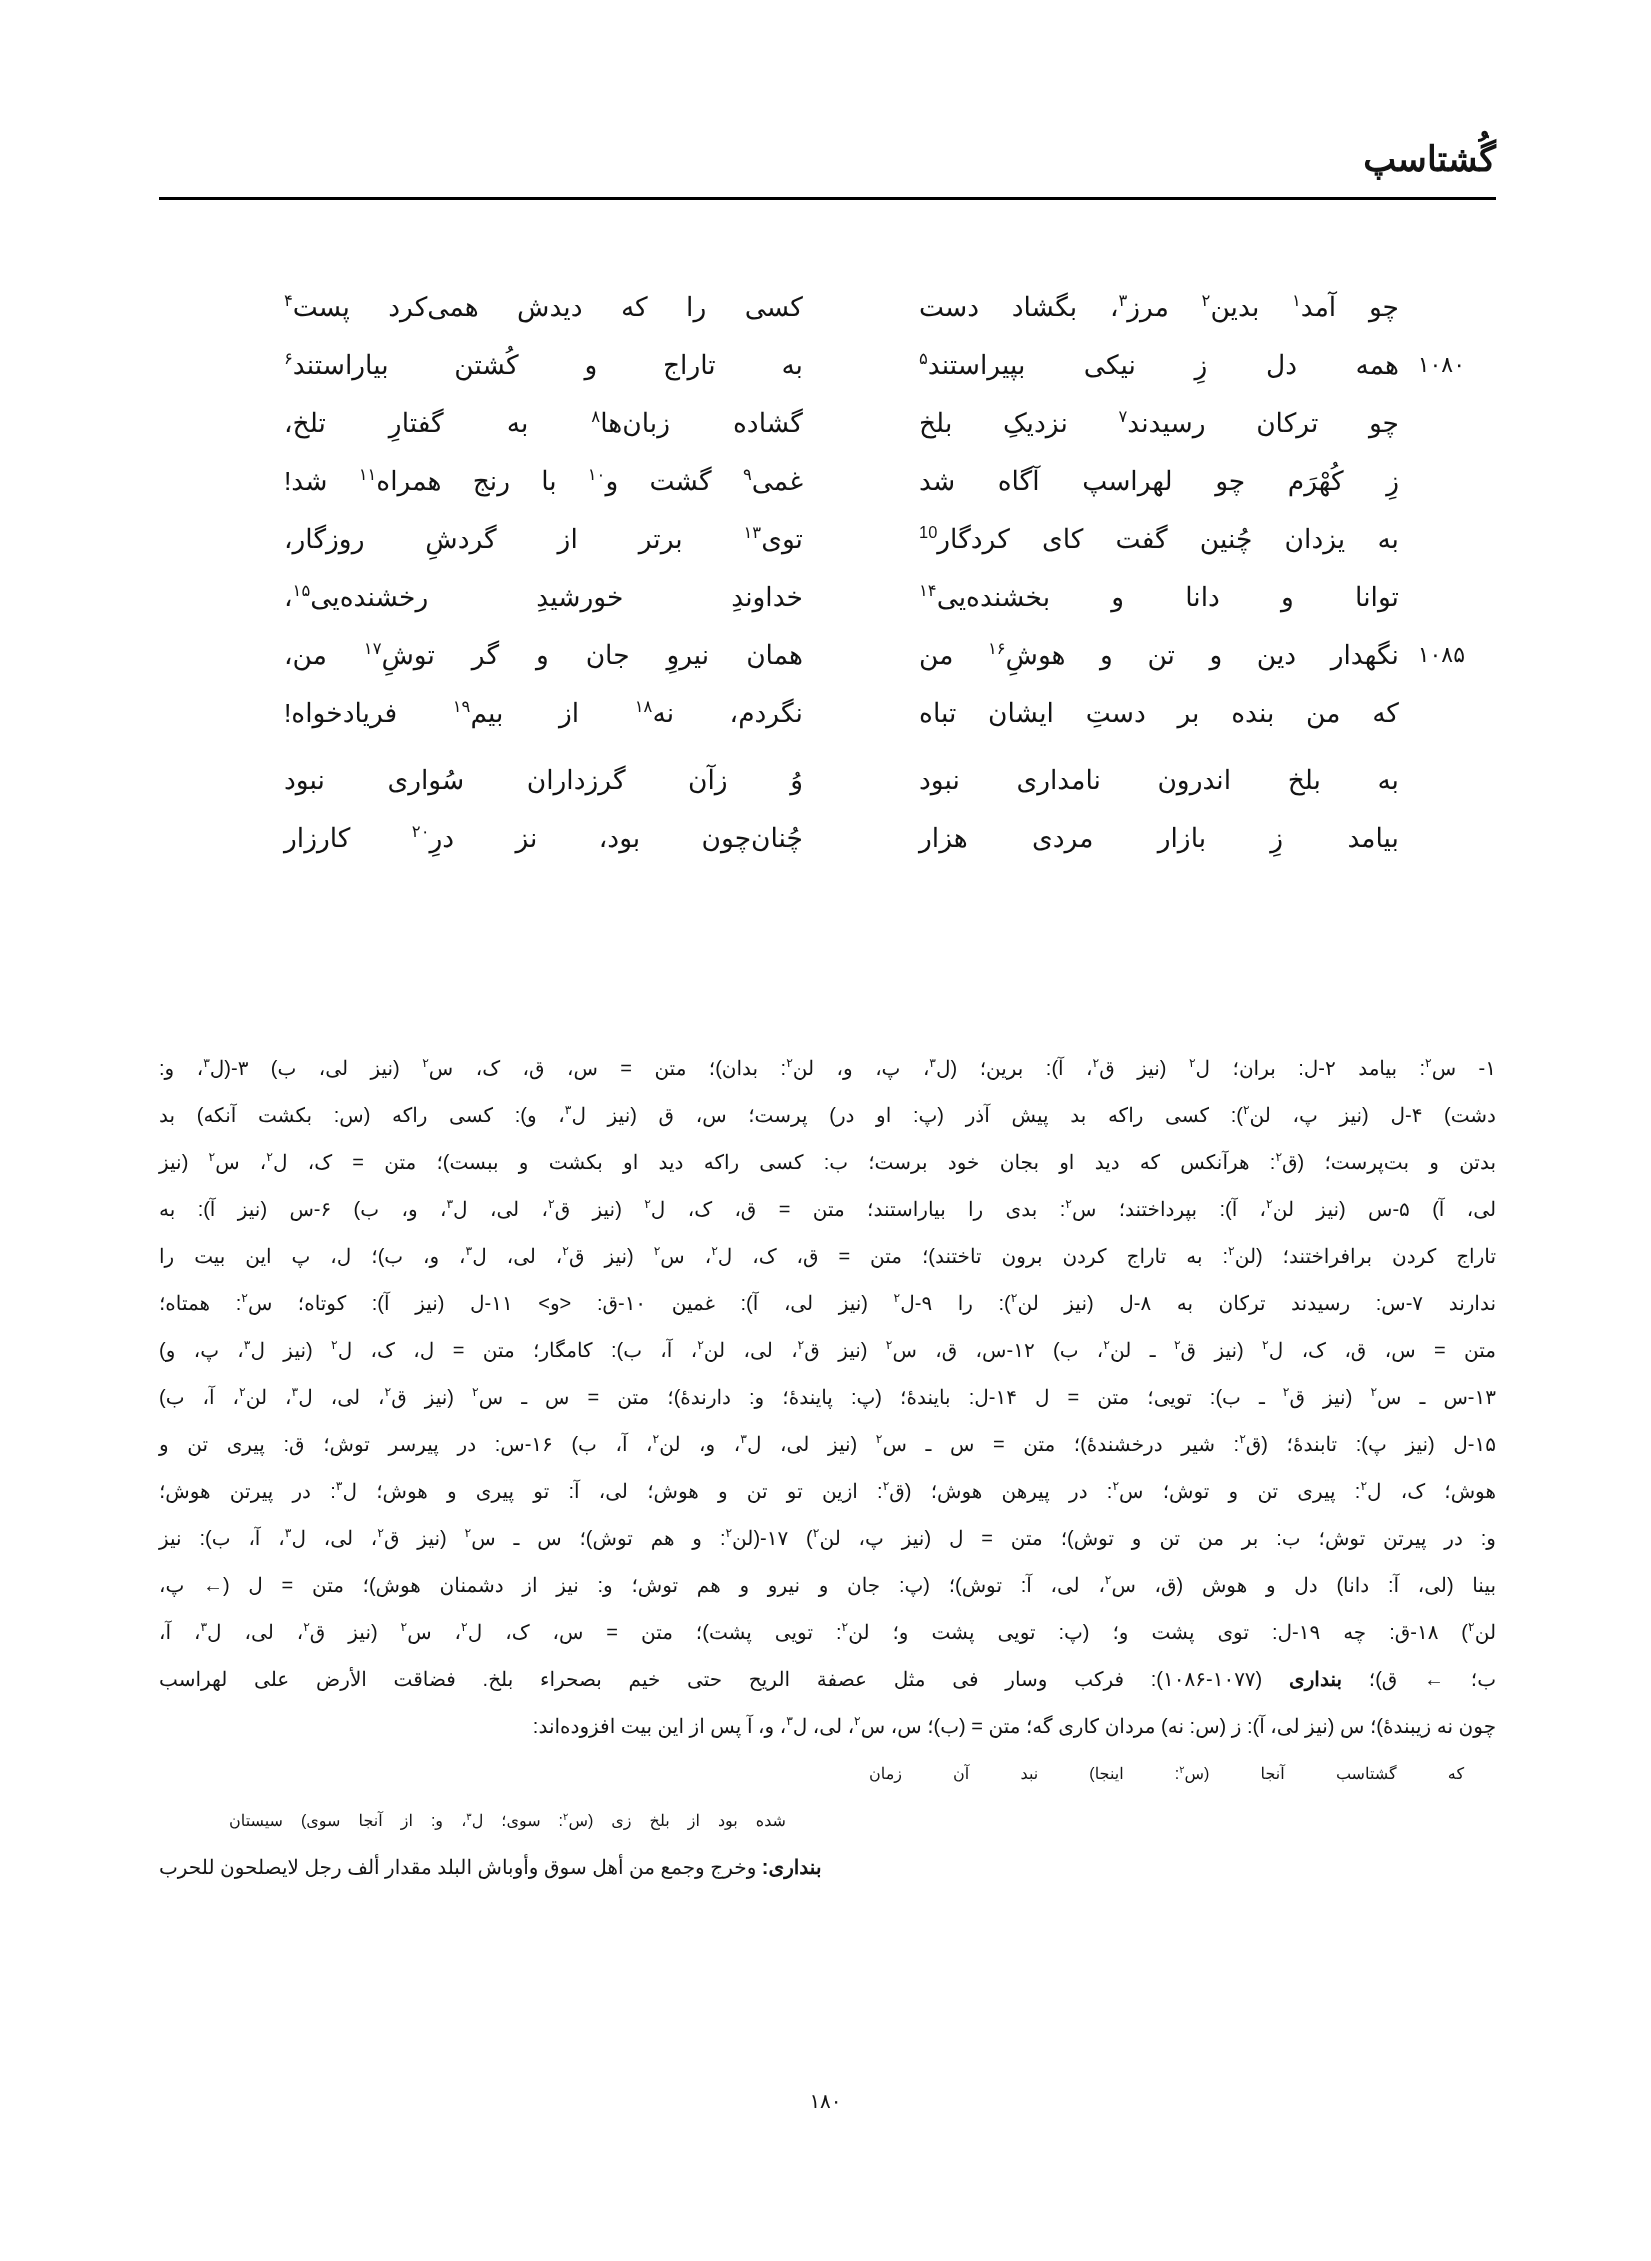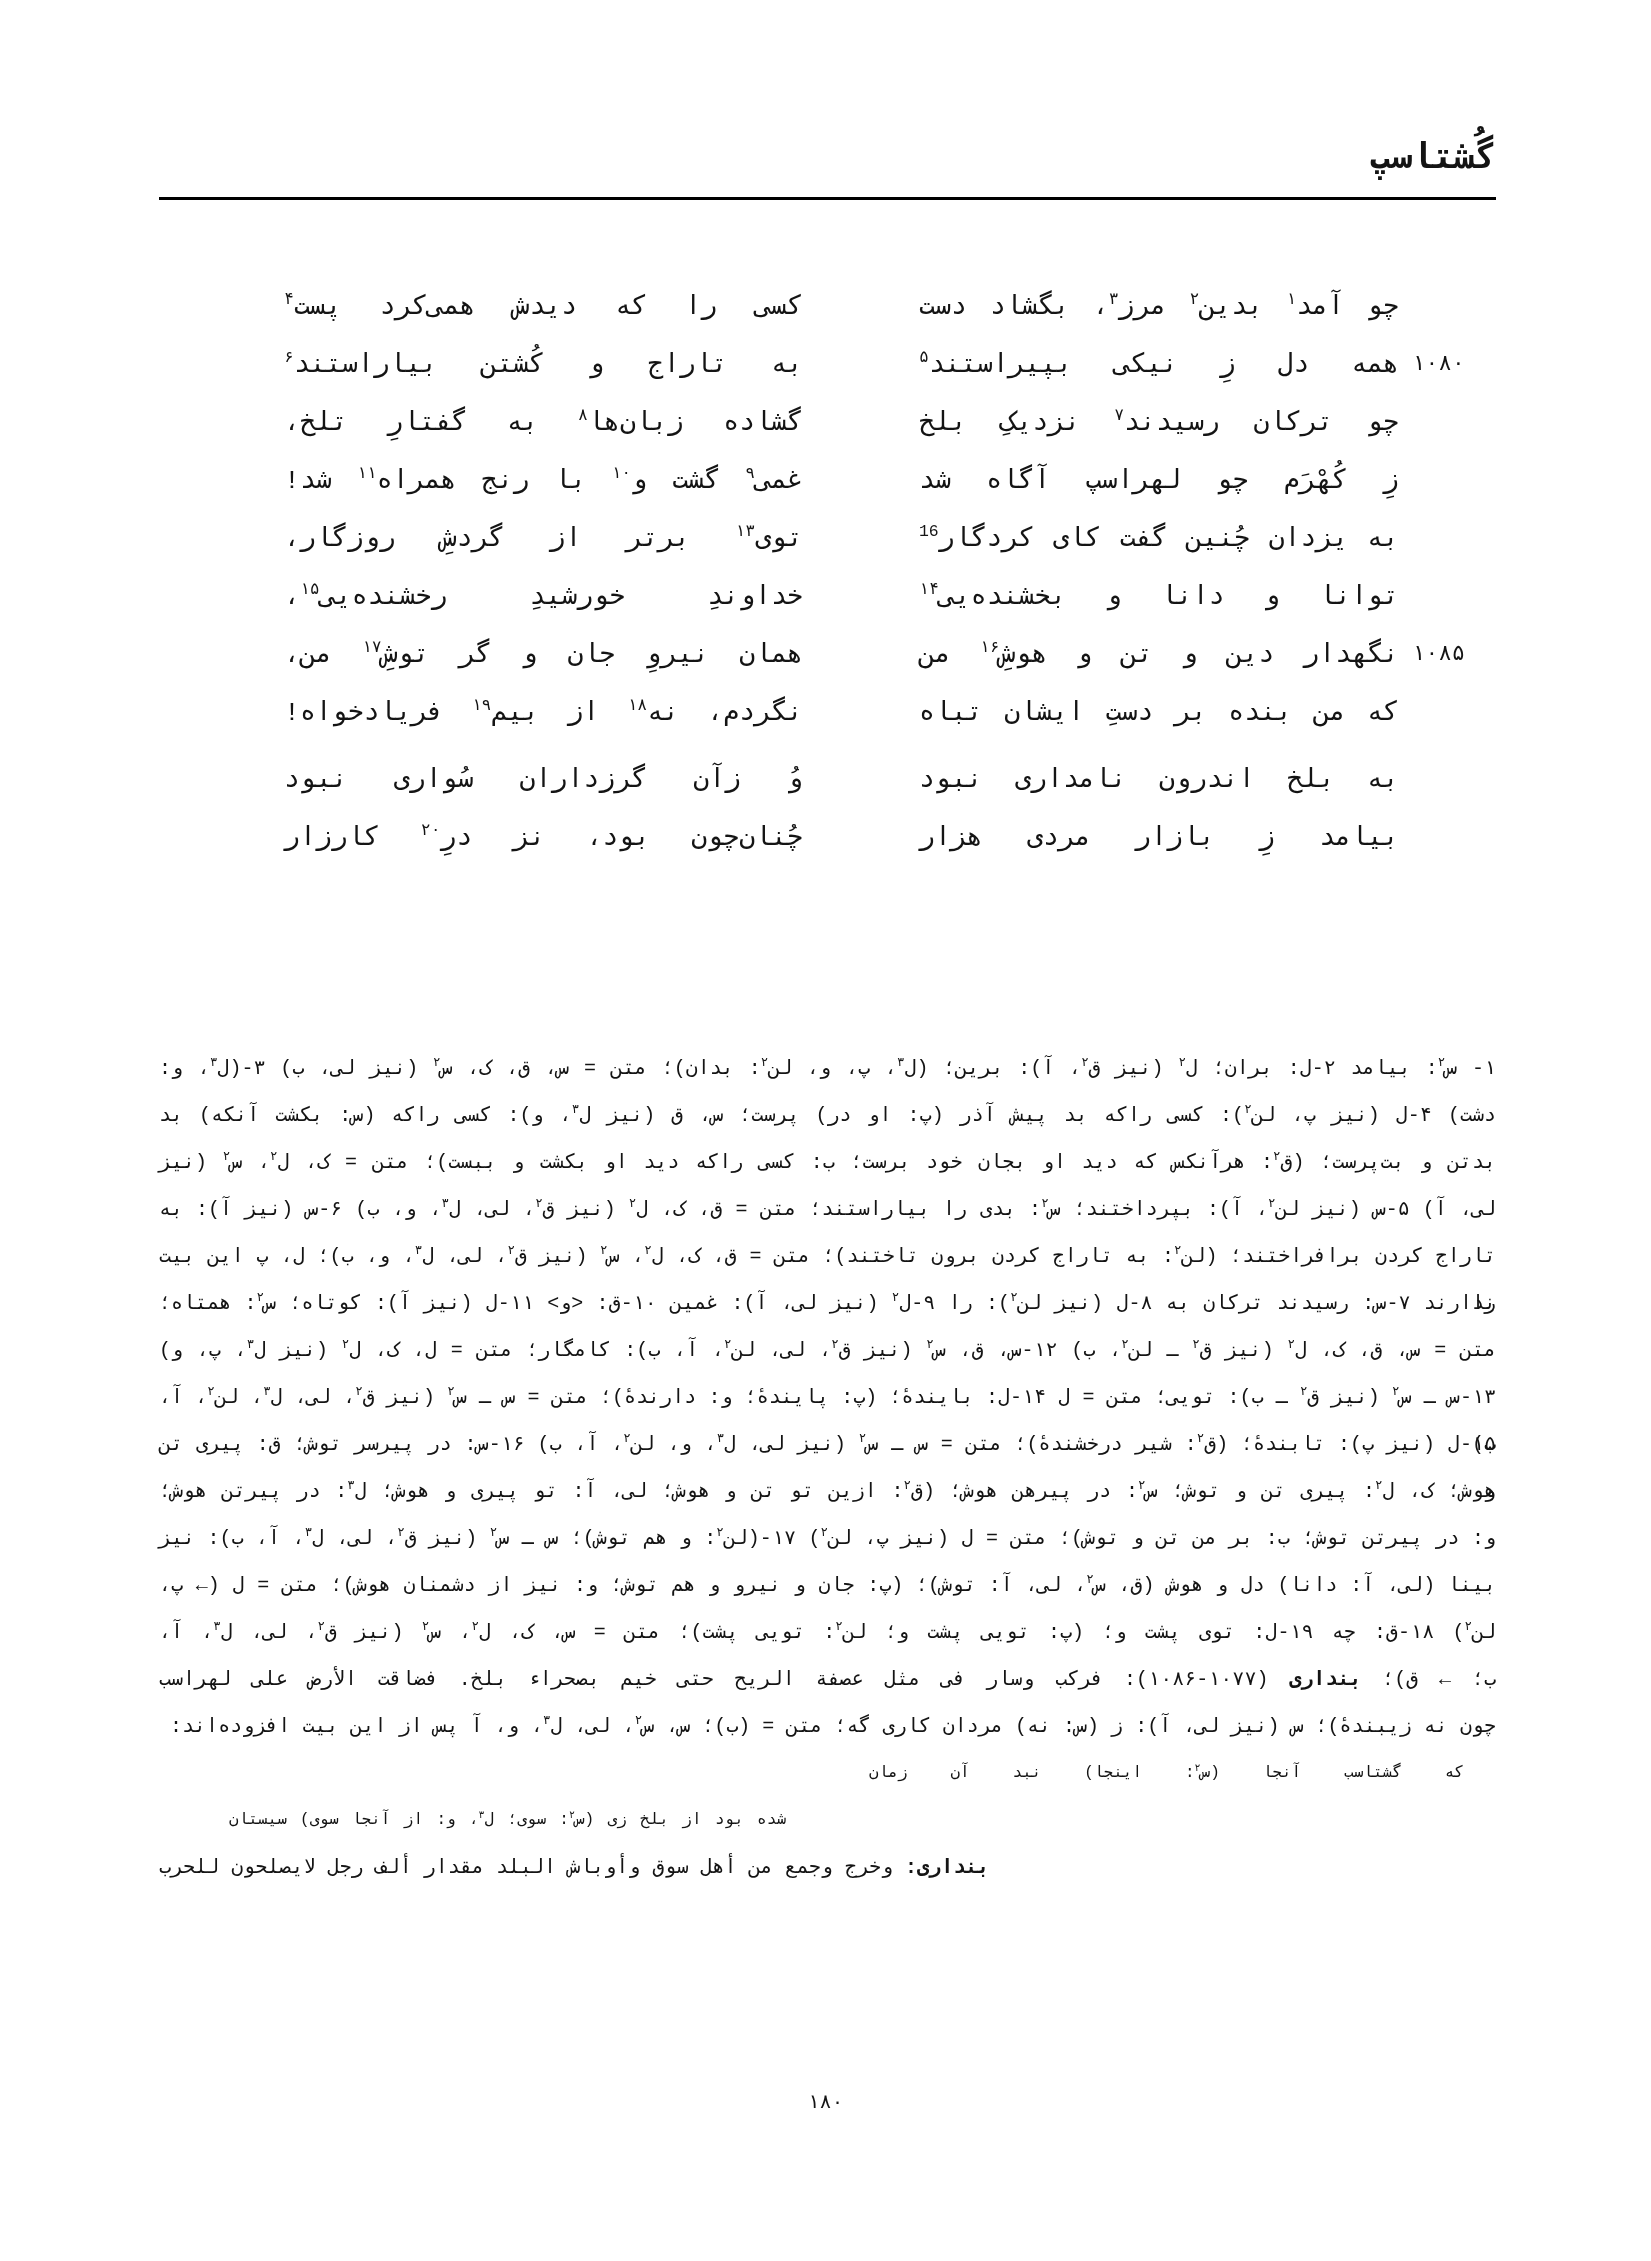--- a/index.html
+++ b/index.html
@@ -3,21 +3,21 @@
 <meta charset="utf-8">
 <title>Page 180</title>
 <style>
   html,body{margin:0;padding:0;background:#e8e8e8;}
   .page{
     position:relative;
     width:1651px;height:2261px;
     margin:0 auto;
     background:#ffffff;
     color:#141414;
-    font-family:Liberation Mono, monospace;
+    font-family:Liberation Sans, sans-serif;
     box-sizing:border-box;
     padding:0 155px 0 159px;
     direction:rtl;
     overflow:hidden;
   }
   
   .page-header{margin-top:127px;}
   .page-title{
     font-size:35px;font-weight:bold;text-align:right;line-height:64px;
     letter-spacing:0;
@@ -88,21 +88,21 @@
         </div>
         <div class="vrow">
           <div class="hemi hemi-r">چو ترکان رسیدند<sup>۷</sup> نزدیکِ بلخ</div>
           <div class="hemi hemi-l">گشاده زبان‌ها<sup>۸</sup> به گفتارِ تلخ،</div>
         </div>
         <div class="vrow">
           <div class="hemi hemi-r">زِ کُهْرَم چو لهراسپ آگاه شد</div>
           <div class="hemi hemi-l">غمی<sup>۹</sup> گشت و<sup>۱۰</sup> با رنج همراه<sup>۱۱</sup> شد!</div>
         </div>
         <div class="vrow">
-          <div class="hemi hemi-r">به یزدان چُنین گفت کای کردگار<sup>16</sup></div>
+          <div class="hemi hemi-r">به یزدان چُنین گفت کای کردگار<sup>10</sup></div>
           <div class="hemi hemi-l">توی<sup>۱۳</sup> برتر از گردشِ روزگار،</div>
         </div>
         <div class="vrow">
           <div class="hemi hemi-r">توانا و دانا و بخشنده‌یی<sup>۱۴</sup></div>
           <div class="hemi hemi-l">خداوندِ خورشیدِ رخشنده‌یی<sup>۱۵</sup>،</div>
         </div>
         <div class="vrow">
           <span class="num">۱۰۸۵</span>
           <div class="hemi hemi-r">نگهدار دین و تن و هوشِ<sup>۱۶</sup> من</div>
           <div class="hemi hemi-l">همان نیروِ جان و گر توشِ<sup>۱۷</sup> من،</div>

